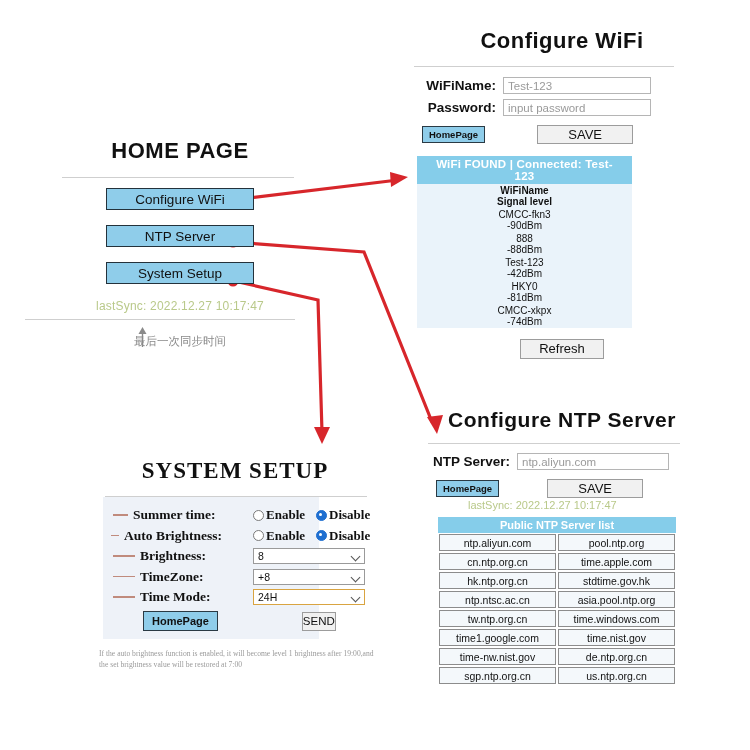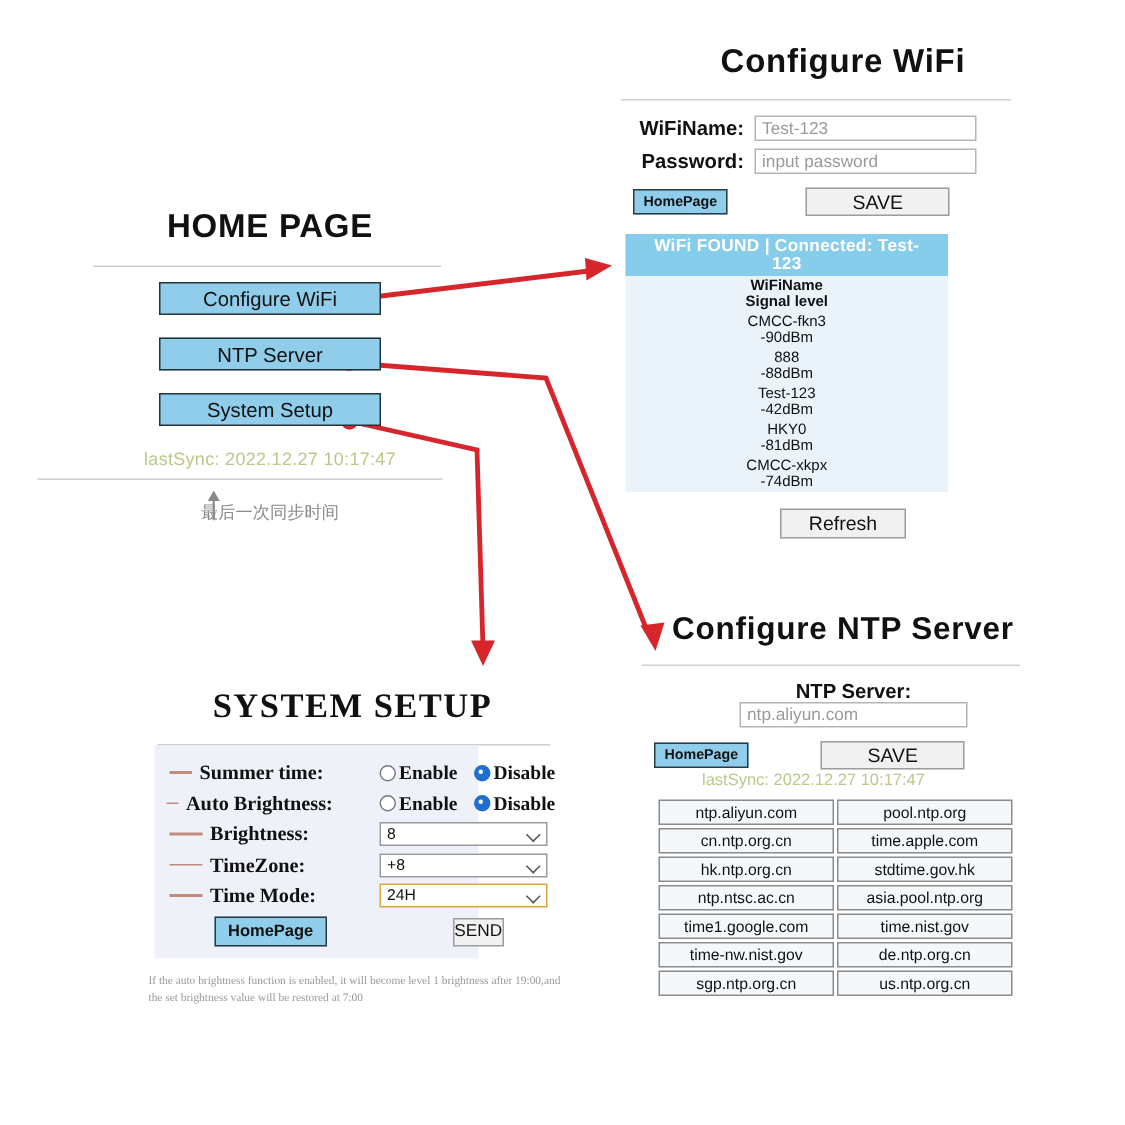--- a/index.html
+++ b/index.html
@@ -256,47 +256,52 @@
   </div>
   <div class="gray-btn" id="refresh-btn">Refresh</div>
 </div>
 
 <div class="panel" id="ntp-page">
   <div class="title-sans">Configure NTP Server</div>
   <div class="rule-wrap">
       <div class="hr-rule"></div>
     </div>
 
-  <div class="form-row" style="padding-left:14px;flex-direction:column;">
+  <div class="form-row" style="padding-left:14px;">
     <div class="form-label">NTP Server:</div>
     <div class="form-input" id="ntp-input">ntp.aliyun.com</div>
   </div>
 
   <div class="btn-row" style="padding-left:24px;">
     <div class="homepage-btn">HomePage</div>
     <div class="gray-btn" id="ntp-save">SAVE</div>
   </div>
   <div class="lastsync-ntp">lastSync: 2022.12.27 10:17:47</div>
 
   <div class="ntp-list">
+    <div class="ntp-list-head">Public NTP Server list</div>
     <div class="ntp-row">
       <div class="ntp-cell">ntp.aliyun.com</div>
       <div class="ntp-cell">pool.ntp.org</div>
     </div>
     <div class="ntp-row">
       <div class="ntp-cell">cn.ntp.org.cn</div>
       <div class="ntp-cell">time.apple.com</div>
     </div>
     <div class="ntp-row">
       <div class="ntp-cell">hk.ntp.org.cn</div>
       <div class="ntp-cell">stdtime.gov.hk</div>
     </div>
     <div class="ntp-row">
       <div class="ntp-cell">ntp.ntsc.ac.cn</div>
       <div class="ntp-cell">asia.pool.ntp.org</div>
+    </div>
+    <div class="ntp-row">
+      <div class="ntp-cell">tw.ntp.org.cn</div>
+      <div class="ntp-cell">time.windows.com</div>
     </div>
     <div class="ntp-row">
       <div class="ntp-cell">time1.google.com</div>
       <div class="ntp-cell">time.nist.gov</div>
     </div>
     <div class="ntp-row">
       <div class="ntp-cell">time-nw.nist.gov</div>
       <div class="ntp-cell">de.ntp.org.cn</div>
     </div>
     <div class="ntp-row">

